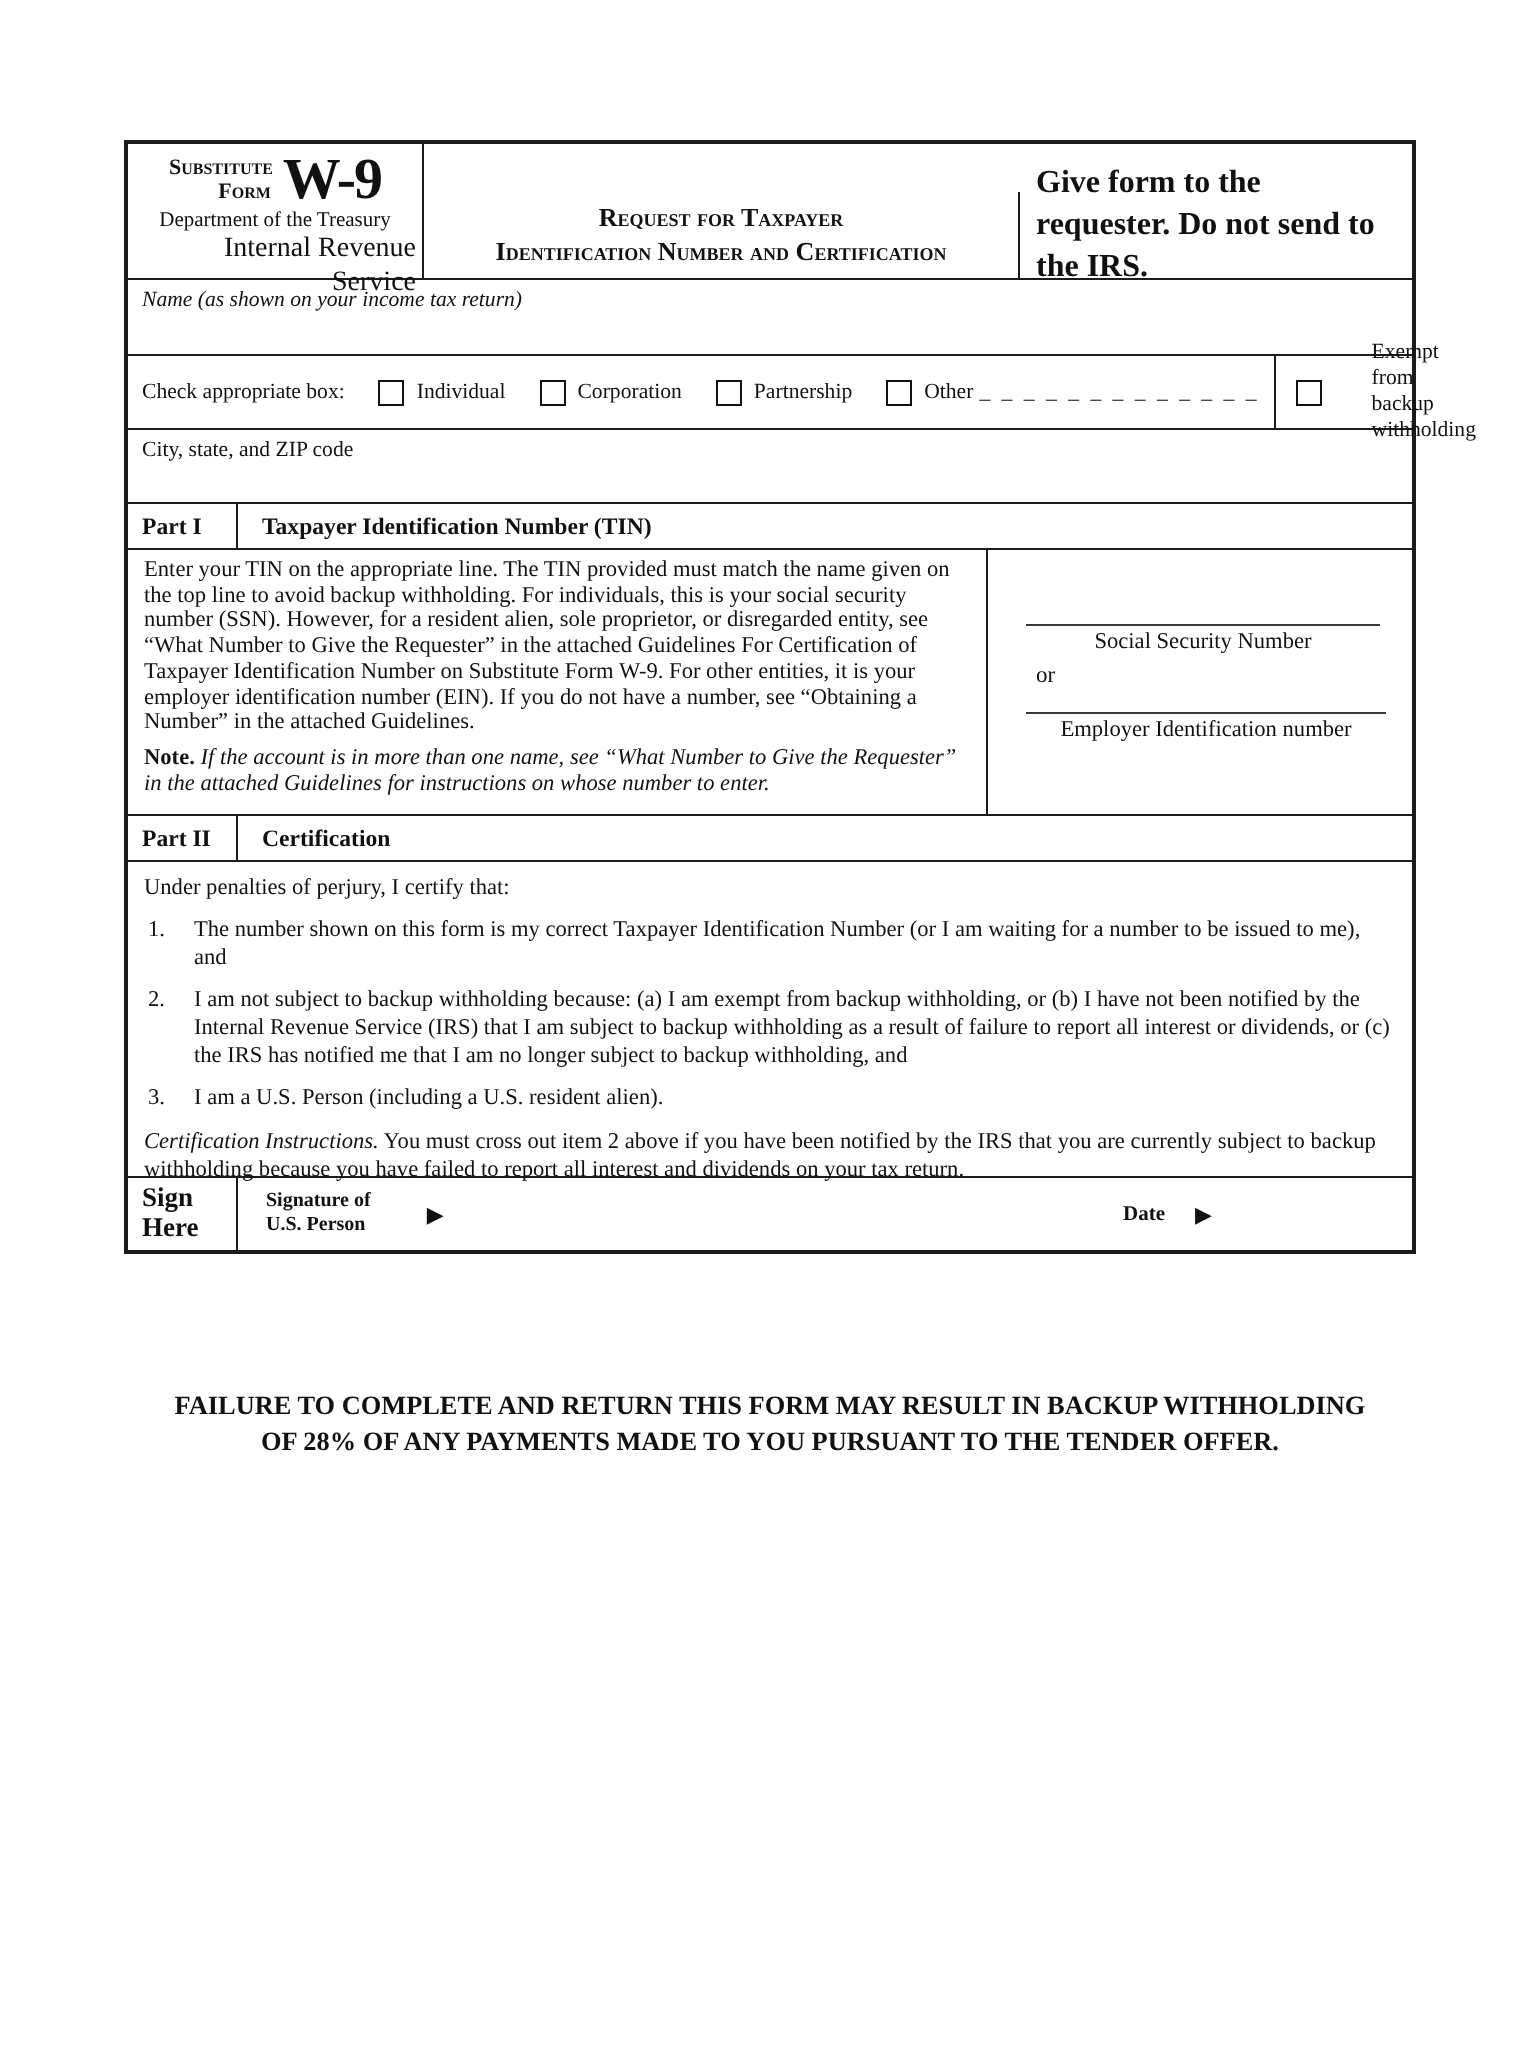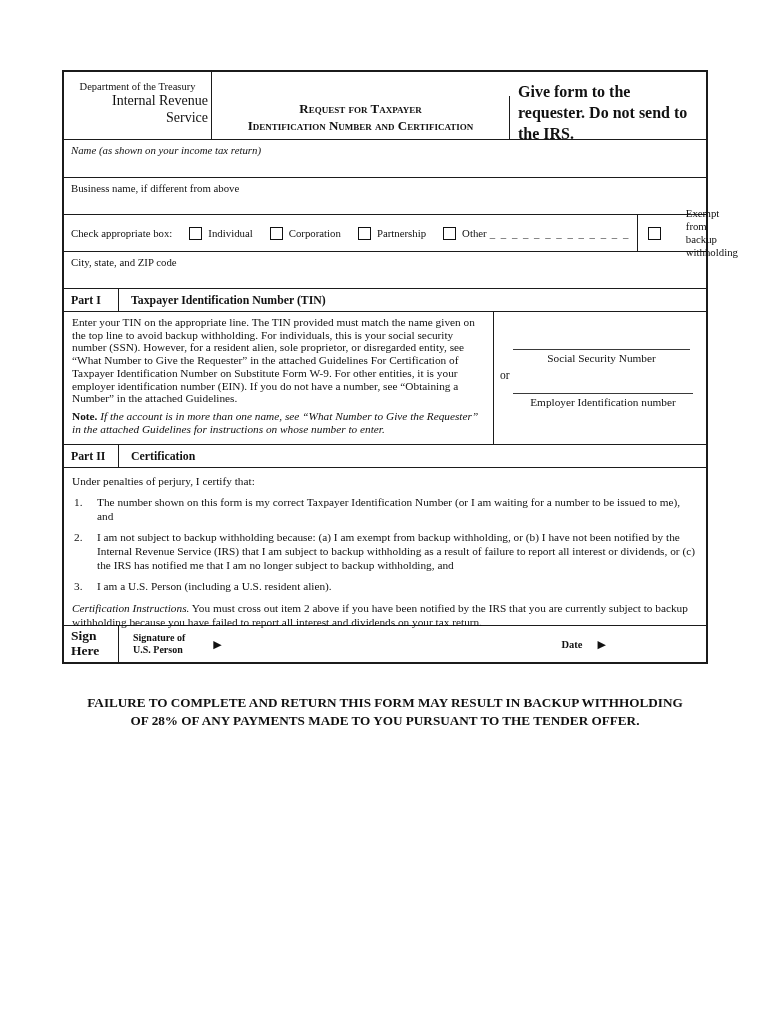--- a/index.html
+++ b/index.html
@@ -49,21 +49,21 @@
   .part-label { width:55px; border-right:1px solid #1b1b1b; padding:4px 0 0 7px; }
   .part-title { flex:1; padding:4px 0 0 12px; }
 
   
   .tin-row { height:133px; }
   .tin-left { flex:1; border-right:1px solid #1b1b1b; padding:4px 8px 0; font-size:11.3px; line-height:12.7px; }
   .tin-note { margin-top:5px; }
   .note-label { font-weight:bold; }
   .note-text { font-style:italic; }
   .tin-right { width:212px; position:relative; }
-  .or-label { position:absolute; left:6px; top:57px; font-size:11.5px; }
+  .or-label { position:absolute; left:24px; top:57px; font-size:11.5px; }
   .ssn-block { margin:37px 16px 0 19px; }
   .ein-block { margin:29px 13px 0 19px; }
   .hline { border-top:1.4px solid #3a3a3a; height:0; }
   .line-label { text-align:center; font-size:11.3px; padding-top:2px; }
 
   
   .cert-body { display:block; height:158px; padding:4px 8px 0; font-size:11.3px; line-height:14px; }
   .cert-intro { margin-top:2px; }
   .cert-item { display:flex; margin-top:7px; }
   .cert-num { width:25px; flex:none; padding-left:2px; }
@@ -88,37 +88,41 @@
     font-weight:bold; font-size:13.2px; line-height:17.5px;
   }
 </style>
 </head>
 <body>
 
 <div class="form">
 
   <div class="row header-row">
     <div class="hdr-left">
+      <div class="brand">
+        <div class="brand-words">
+          <div class="w1">Substitute</div>
+          <div class="w2">Form</div>
+        </div>
+        <div class="w9">W-9</div>
+      </div>
       <div class="dept">Department of the Treasury</div>
       <div class="dept2">Internal Revenue Service</div>
     </div>
     <div class="hdr-mid">
       <div>Request for Taxpayer</div>
       <div>Identification Number and Certification</div>
     </div>
     <div class="hdr-right">Give form to the requester.  Do not send to the IRS.</div>
   </div>
 
   <div class="row name-row">
     <div class="field-cell">Name (as shown on your income tax return)</div>
   </div>
 
-  <div class="row biz-row">
-    <div class="field-cell">Business name, if different from above</div>
-  </div>
 
   <div class="row check-row">
     <div class="check-main">
       <span>Check appropriate box:</span>
       <span class="cb"></span>
       <span>Individual</span>
       <span class="cb"></span>
       <span>Corporation</span>
       <span class="cb"></span>
       <span>Partnership</span>

